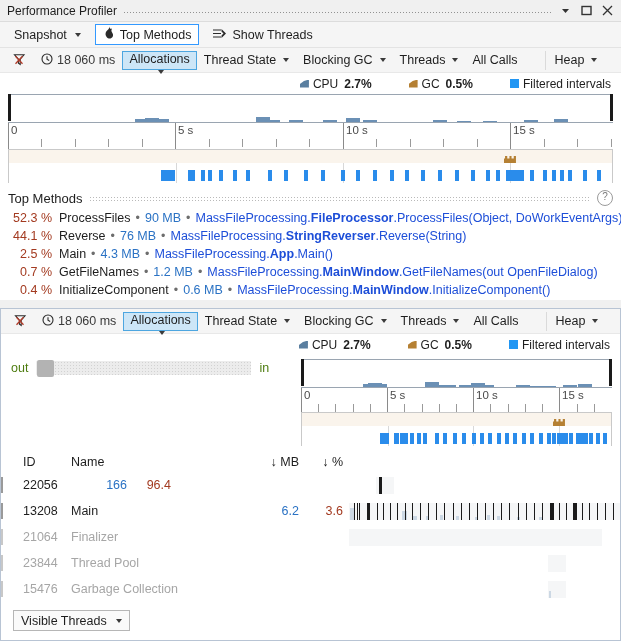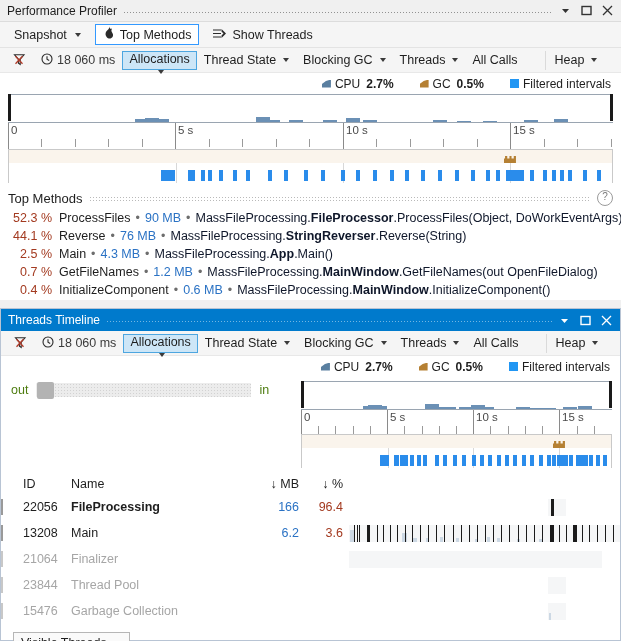--- a/index.html
+++ b/index.html
@@ -61,21 +61,21 @@
     padding-left:6px; box-sizing:border-box; gap:0;
   }
   .t2 { display:flex;align-items:center;gap:4px; padding:0 7px; height:19px; font-size:12.5px; white-space:nowrap; cursor:default;}
   .t2.sel { background:#cde6f7; border:1px solid #4da6e0; padding:0 6px; height:19px; box-sizing:border-box;flex-direction:column;}
   .t2.sep { border-left:1px solid #dadada; margin-left:20px; padding-left:9px; }
   .ms { color:#3a3a3a; }
 
   
   .legendrow {
     height:21px; display:flex; align-items:center; justify-content:flex-end;
-    gap:26px; padding-right:10px; font-size:12px; background:#fff;
+    gap:37px; padding-right:10px; font-size:12px; background:#fff;
   }
   .lg { display:flex;align-items:center;gap:4px; white-space:nowrap;}
   .lg b { font-weight:bold; margin-left:2px;}
   .swatch-cpu { width:9px;height:8px; background:#5a7fa0;
      clip-path: polygon(0 100%, 0 55%, 45% 20%, 100% 0, 100% 100%); }
   .swatch-gc { width:9px;height:8px; background:#b58033;
      clip-path: polygon(0 100%, 0 55%, 45% 20%, 100% 0, 100% 100%); }
   .swatch-fi { width:9px;height:9px;background:#2196f3;}
 
   
@@ -107,21 +107,21 @@
     background-image: radial-gradient(circle, #b9b9b9 0.6px, transparent 0.7px);
     background-size: 3px 3px;}
   .help { width:14px;height:14px;border-radius:50%;border:1px solid #9b9b9b;color:#7a7a7a;
     font-size:10px;line-height:12px;text-align:center; cursor:default;}
   .tm-rows { padding:2px 0 0 0; }
   .tm-row { display:flex; align-items:baseline; height:18px; font-size:12.5px; white-space:nowrap;}
   .tm-pct { width:52px; text-align:right; color:#a33a20; padding-right:7px; flex:none;}
   .tm-name { color:#1e1e1e; }
   .tm-dot { color:#6d6d6d; padding:0 5px; }
   .tm-mb { color:#2a72c4; }
-  .tm-sig { color:#0f172a; }
+  .tm-sig { color:#1d4ed8; }
   .tm-sig b { font-weight:bold; }
 
   
   .zoomrow { height:26px; display:flex; align-items:center; gap:8px; padding-left:10px; box-sizing:border-box;}
   .zlabel { font-size:12.5px; color:#4d7c0f; }
   .ztrack { width:215px; height:14px; background:#ececec; position:relative; border-radius:1px;
     background-image: radial-gradient(circle, #d2d2d2 0.5px, transparent 0.6px); background-size:3px 3px;}
   .zthumb { position:absolute; left:1px; top:-1px; width:17px; height:17px; background:#b3b3b3; border-radius:2px;}
 
   
@@ -407,41 +407,20 @@
           <span class="tm-dot">•</span>
           <span class="tm-sig"><span>MassFileProcessing.</span><b>MainWindow</b><span>.InitializeComponent()</span></span>
         </div>
       </div>
   </div>
 
   <div style="position:absolute;top:300px;left:0;width:621px;height:8px;background:#f0f0f0;"></div>
 
   <div class="window" id="win2" style="top:308px;height:333px;border:1px solid #b8c4d4;box-sizing:border-box;">
 
-    <div class="titlebar active">
-      <span class="title-text">Threads Timeline</span>
-      <span class="title-dots"></span>
-      <span class="title-btns">
-        <span class="tbtn">
-          <svg width="9" height="9" viewBox="0 0 9 9">
-              <polygon points="1,3 8,3 4.5,7" fill="#fff"></polygon>
-            </svg>
-        </span>
-        <span class="tbtn">
-          <svg width="11" height="11" viewBox="0 0 11 11">
-              <rect x="1" y="1.5" width="9" height="8" fill="none" stroke="#fff" stroke-width="1.4"></rect>
-            </svg>
-        </span>
-        <span class="tbtn">
-          <svg width="11" height="11" viewBox="0 0 11 11">
-              <path d="M1,1 L10,10 M10,1 L1,10" stroke="#fff" stroke-width="1.3" fill="none"></path>
-            </svg>
-        </span>
-      </span>
-    </div>
 
     <div class="toolbar2">
       <div class="t2">
         <svg width="14" height="14" viewBox="0 0 14 14">
           <path d="M1.5,1.8 L11,1.8 L7.2,6.2 L7.2,11.4 L5.4,10.2 L5.4,6.2 Z" fill="none" stroke="#2b2b2b" stroke-width="1.1"></path>
           <path d="M2.5,10.8 L9.5,3.2 M2.5,3.2 L9.5,10.8" stroke="#b03a28" stroke-width="1.3"></path>
         </svg>
       </div>
       <div class="t2">
         <span>
@@ -609,21 +588,20 @@
         <span class="col-id">ID</span>
         <span class="col-name">Name</span>
         <span class="col-mb">↓ MB</span>
         <span class="col-pct">↓ %</span>
         <span class="tl-cell" style="height:20px;"></span>
       </div>
       <div id="throws">
           <div class="th-row">
             <span class="col-chk"><span class="chk"></span></span>
             <span class="col-id"><span class="id-txt">22056</span></span>
-            <span class="col-name"><span class="name-txt bold">FileProcessing</span></span>
             <span class="col-mb"><span class="mb-txt">166</span></span>
             <span class="col-pct"><span class="pct-txt">96.4</span></span>
             <span class="tl-cell">
               <span class="tl-band" style="left: 199px; width: 18px;"></span>
               <span class="tl-tick" style="left: 202px; width: 3px; top: 5px; height: 17px;"></span>
             </span>
           </div>
           <div class="th-row">
             <span class="col-chk"><span class="chk"></span></span>
             <span class="col-id"><span class="id-txt">13208</span></span>

